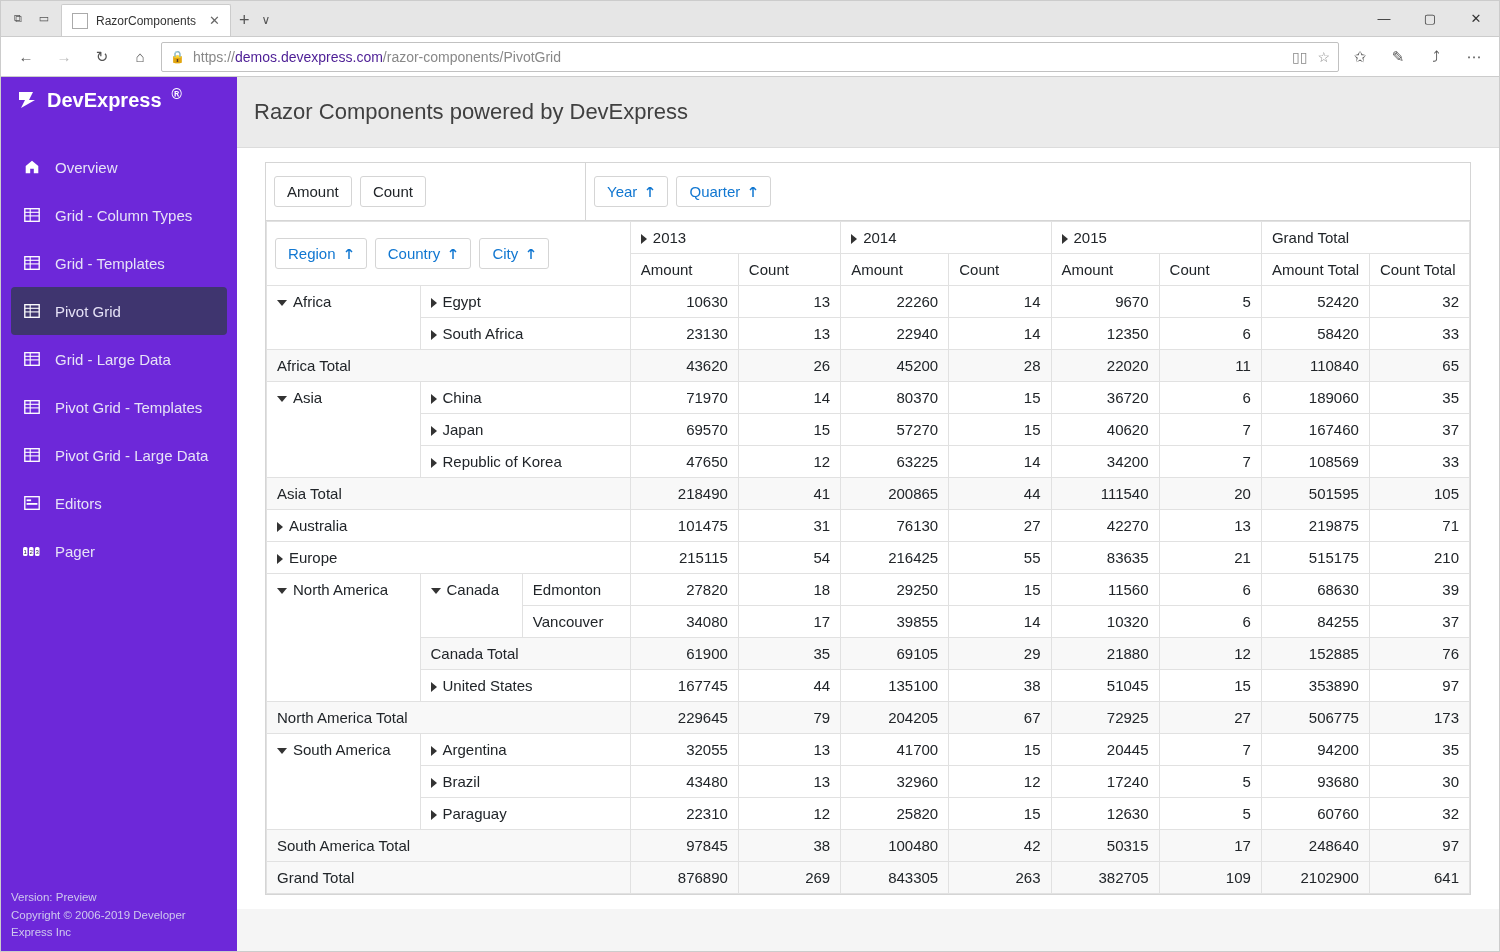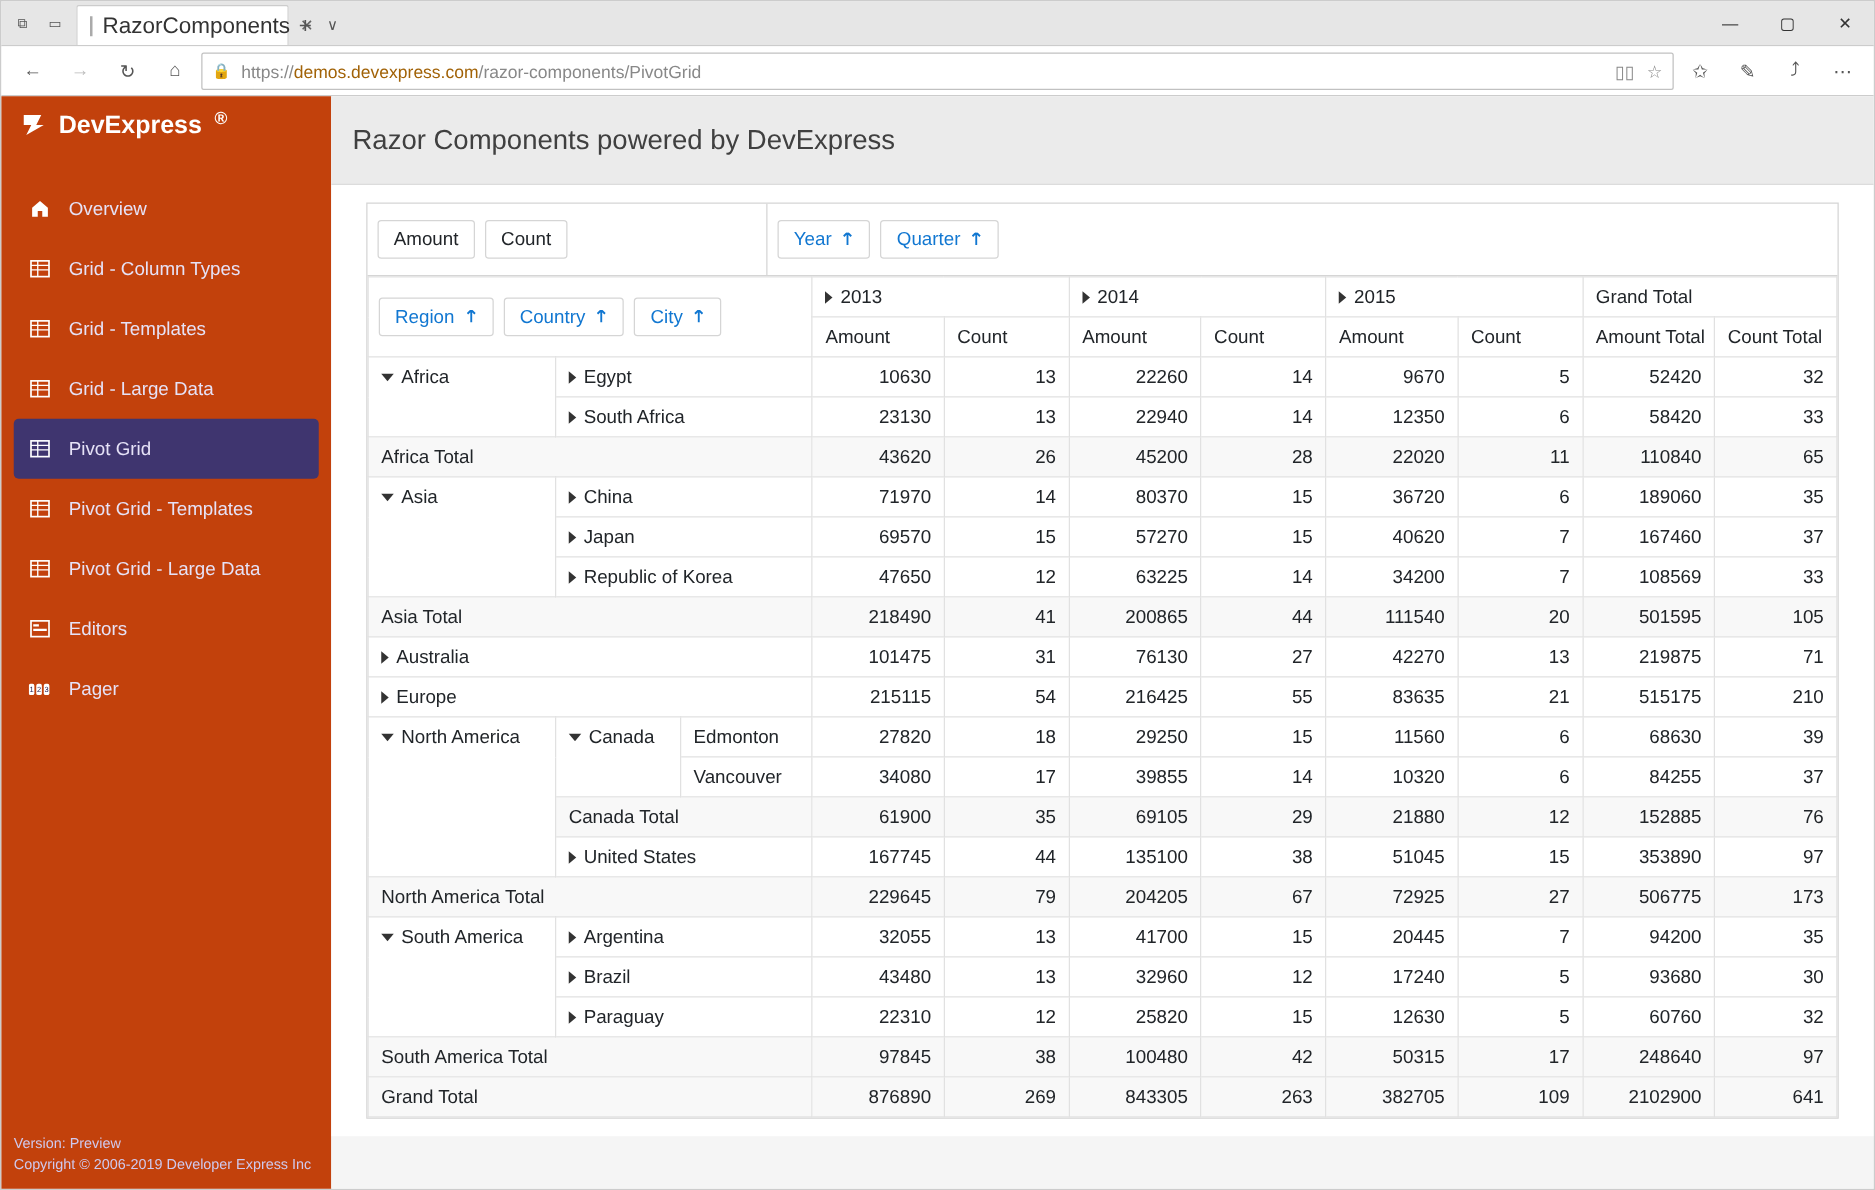--- a/index.html
+++ b/index.html
@@ -4,38 +4,38 @@
 <style>
   * { margin:0; padding:0; box-sizing:border-box; }
   body { font-family:"Segoe UI", Tahoma, sans-serif; font-size:14px; color:#333; background:#f2f2f2; width:1500px; height:952px; overflow:hidden; border:1px solid #ccc;}
   
   
   .titlebar { height:36px; background:#e6e6e6; border-bottom:1px solid #ccc; display:flex; align-items:flex-end;}
   .sysbtns-left { display:flex; align-items:center; padding:0 6px; height:100%; gap:4px;}
   .sysbtns-left .btn { width:22px; height:22px; display:flex; align-items:center; justify-content:center; color:#555; font-size:11px;}
   .tab { height:32px; background:#fff; border:1px solid #ccc; border-bottom:none; display:flex; align-items:center; padding:0 10px; gap:8px; width:170px; border-radius:2px 2px 0 0;}
   .tab .favicon { width:16px; height:16px; background:#fff; border:1px solid #aaa;}
-  .tab .tabtitle { flex:1; font-size:18px; color:#333; }
+  .tab .tabtitle { flex:1; font-size:12px; color:#333; }
   .tab .close { color:#666; font-size:13px;}
   .post-tab { display:flex; align-items:center; height:32px; padding:0 8px; gap:12px; color:#555;}
   .winbtns { margin-left:auto; display:flex; height:100%;}
   .winbtn { width:46px; display:flex; align-items:center; justify-content:center; color:#333; font-size:13px;}
   
   .addrrow { height:40px; background:#fff; border-bottom:1px solid #ccc; display:flex; align-items:center; padding:0 8px; gap:4px;}
   .navbtn { width:34px; height:34px; display:flex; align-items:center; justify-content:center; color:#555; font-size:15px;}
   .addrbar { flex:1; height:30px; border:1px solid #c1c1c1; border-radius:2px; display:flex; align-items:center; padding:0 8px; gap:8px; font-size:14px;}
   .addrbar .lock { color:#777; font-size:12px;}
   .url-dim { color:#888;}
-  .url-bold { color:#a16207;}
+  .url-bold { color:#4c1d95;}
   .addr-icons { margin-left:auto; display:flex; gap:10px; color:#888;}
   .right-icons { display:flex; gap:4px; }
   
   
   .app { display:flex; height:876px;}
-  .sidebar { width:264px; background:#c2410c; color:#fff; display:flex; flex-direction:column;}
+  .sidebar { width:236px; background:#6d28d9; color:#fff; display:flex; flex-direction:column;}
   .logo { height:46px; padding:0 16px; display:flex; align-items:center; font-size:20px; font-weight:600; gap:10px;}
   .logo-mark { width:20px; height:20px; display:flex;}
   .logo-mark svg { width:100%; height:100%;}
   .nav { flex:1; padding:20px 10px;}
   .nav-item { display:flex; align-items:center; gap:14px; padding:15px 12px; color:#e6e2f7; font-size:15px; border-radius:4px; cursor:pointer;}
   .nav-item.active { background:#3f356f;}
   .nav-icon { width:18px; height:18px; display:flex; align-items:center; justify-content:center;}
   .footer { padding:12px 10px; font-size:11.5px; color:#cfc9ee; line-height:1.5;}
   
   .main { flex:1; background:#f5f5f5; display:flex; flex-direction:column; overflow:hidden;}
@@ -149,41 +149,41 @@
           <span class="nav-icon">
             <svg viewBox="0 0 20 20" width="18" height="18">
               <rect x="2" y="3" width="16" height="14" fill="none" stroke="#fff" stroke-width="1.5"></rect>
               <line x1="2" y1="7" x2="18" y2="7" stroke="#fff" stroke-width="1.2"></line>
               <line x1="2" y1="11" x2="18" y2="11" stroke="#fff" stroke-width="1.2"></line>
               <line x1="8" y1="3" x2="8" y2="17" stroke="#fff" stroke-width="1.2"></line>
             </svg>
           </span>
           <span>Grid - Templates</span>
         </div>
-        <div class="nav-item">
+        <div class="nav-item active">
           <span class="nav-icon">
             <svg viewBox="0 0 20 20" width="18" height="18">
               <rect x="2" y="3" width="16" height="14" fill="none" stroke="#fff" stroke-width="1.5"></rect>
               <line x1="2" y1="7" x2="18" y2="7" stroke="#fff" stroke-width="1.2"></line>
               <line x1="2" y1="11" x2="18" y2="11" stroke="#fff" stroke-width="1.2"></line>
               <line x1="8" y1="3" x2="8" y2="17" stroke="#fff" stroke-width="1.2"></line>
             </svg>
           </span>
-          <span>Grid - Large Data</span>
-        </div>
-        <div class="nav-item active">
+          <span>Pivot Grid</span>
+        </div>
+        <div class="nav-item">
           <span class="nav-icon">
             <svg viewBox="0 0 20 20" width="18" height="18">
               <rect x="2" y="3" width="16" height="14" fill="none" stroke="#fff" stroke-width="1.5"></rect>
               <line x1="2" y1="7" x2="18" y2="7" stroke="#fff" stroke-width="1.2"></line>
               <line x1="2" y1="11" x2="18" y2="11" stroke="#fff" stroke-width="1.2"></line>
               <line x1="8" y1="3" x2="8" y2="17" stroke="#fff" stroke-width="1.2"></line>
             </svg>
           </span>
-          <span>Pivot Grid</span>
+          <span>Grid - Large Data</span>
         </div>
         <div class="nav-item">
           <span class="nav-icon">
             <svg viewBox="0 0 20 20" width="18" height="18">
               <rect x="2" y="3" width="16" height="14" fill="none" stroke="#fff" stroke-width="1.5"></rect>
               <line x1="2" y1="7" x2="18" y2="7" stroke="#fff" stroke-width="1.2"></line>
               <line x1="2" y1="11" x2="18" y2="11" stroke="#fff" stroke-width="1.2"></line>
               <line x1="8" y1="3" x2="8" y2="17" stroke="#fff" stroke-width="1.2"></line>
             </svg>
           </span>

